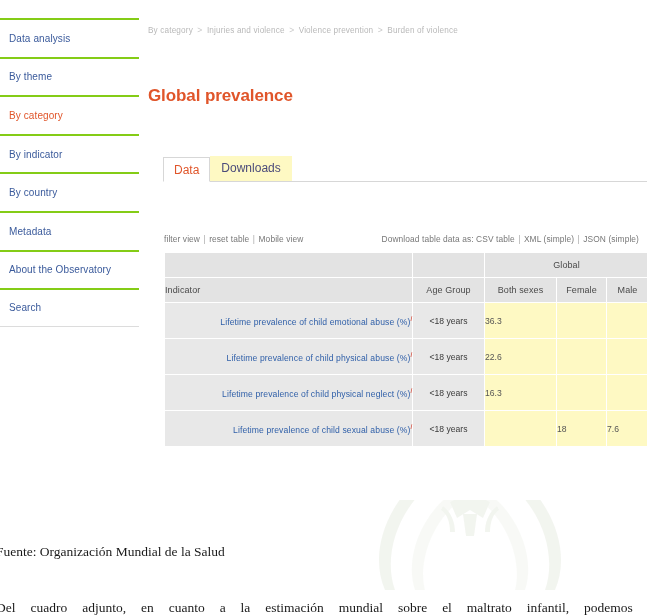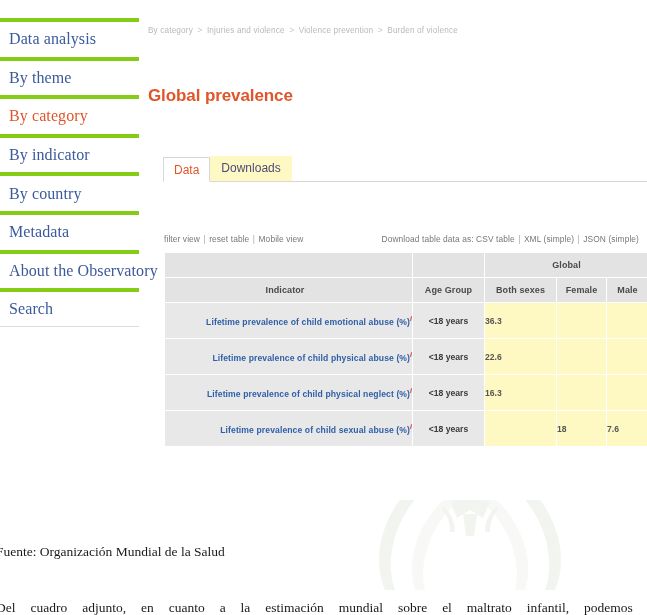--- a/index.html
+++ b/index.html
@@ -29,31 +29,30 @@
 
   
   #sidebar {
     position: absolute;
     left: 0;
     top: 18px;
     width: 139px;
   }
   .side-item {
     height: 38.6px;
-    border-top: 4px solid #84cc16;
+    border-top: 2px solid #84cc16;
     display: flex;
     align-items: center;
     padding-left: 9px;
     box-sizing: border-box;
-    font-size: 16px;
+    font-size: 10px;
     letter-spacing: .1px;
     color: #3a5a9b;
     cursor: pointer;
     white-space: nowrap;
-    font-family: Liberation Serif, serif;
   }
   .side-item.active { color: #e0552a; }
   .side-item.last { border-bottom: 1px solid #dcdcdc; }
 
   
   #main {
     position: absolute;
     left: 146px;
     top: 0;
     width: 501px;
@@ -142,34 +141,34 @@
   #data-table {
     position: absolute;
     left: 18px;
     top: 252px;
     width: 470px;
     border-collapse: collapse;
     table-layout: fixed;
   }
   #data-table th, #data-table td {
     border: 1px solid #ffffff;
-    font-weight: bold;
+    font-weight: normal;
     padding: 0;
     vertical-align: middle;
   }
   #data-table thead th {
     background: #e3e3e3;
     color: #4a4a4a;
     font-size: 9px;
     height: 24px;
     text-align: center;
     letter-spacing: .1px;
   }
   #data-table thead th.blank { background: #e3e3e3; }
-  #data-table thead th.right { text-align: center; padding-right: 7px; }
+  #data-table thead th.right { text-align: left; padding-right: 7px; }
   #data-table tbody td {
     height: 35px;
     font-size: 8.6px;
   }
   td.ind-cell {
     background: #e8e8e8;
     text-align: right;
     padding-right: 6px;
     border-bottom: 1px solid #ffffff;
   }

